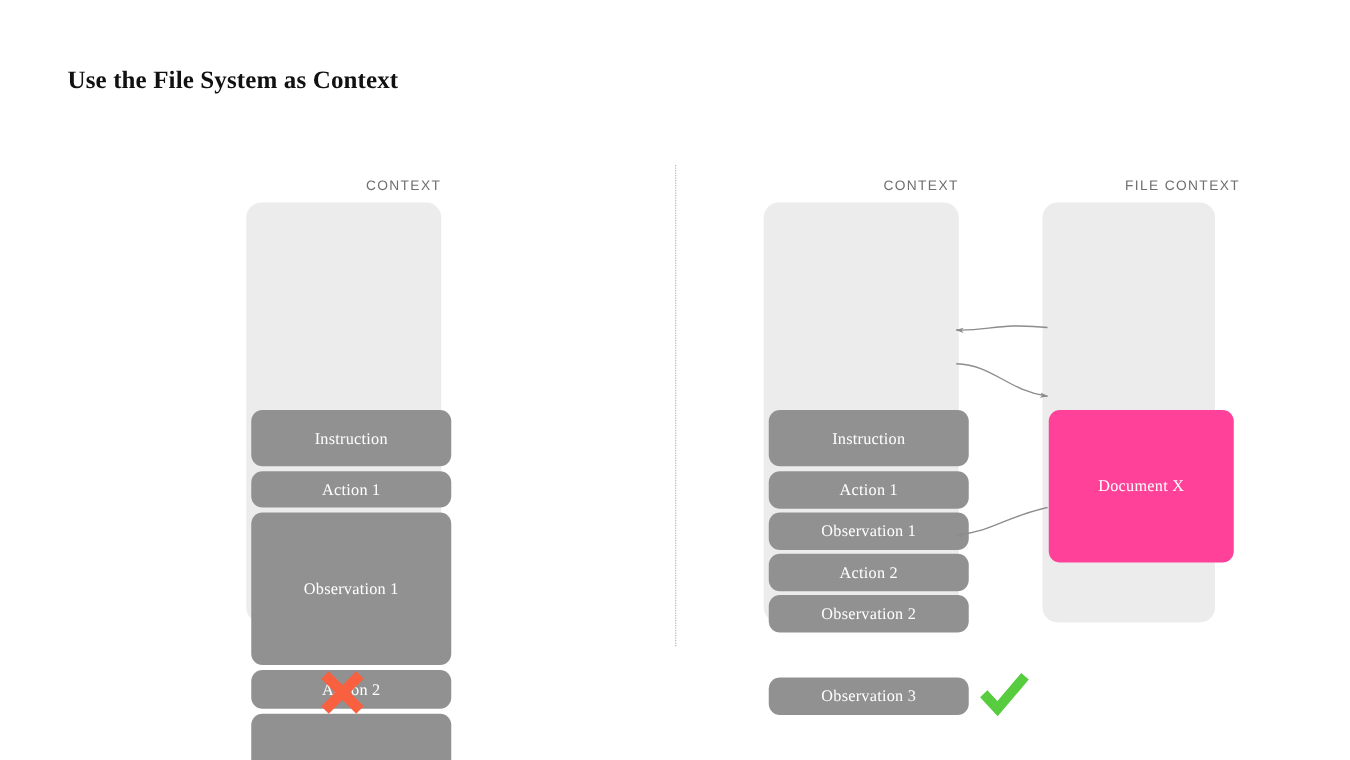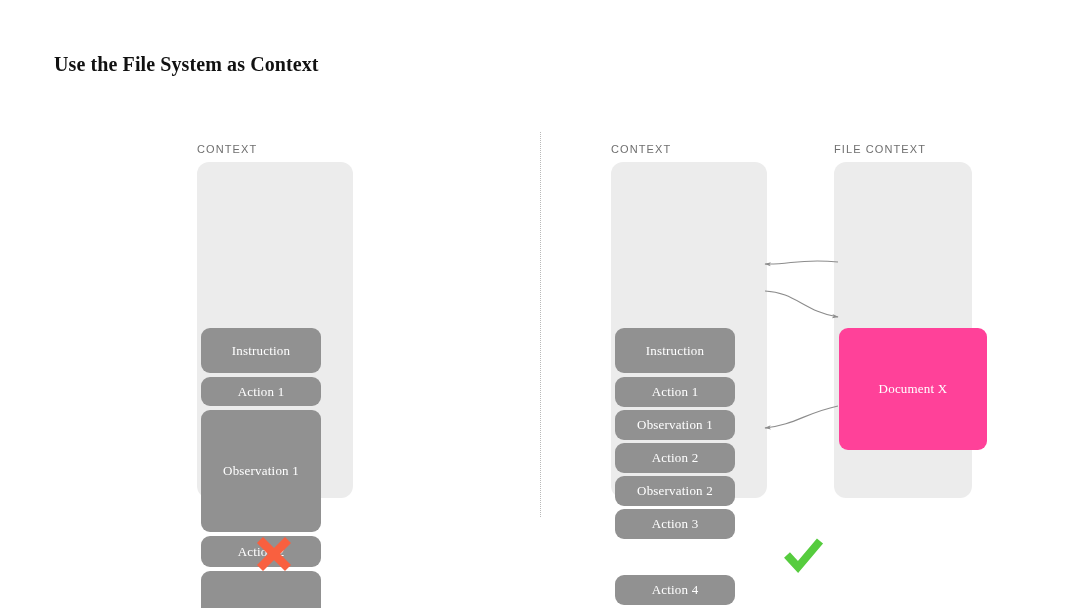--- a/index.html
+++ b/index.html
@@ -40,21 +40,21 @@
     border-left: 1.5px dotted #b9b9b9;
   }
 
   
   .col-heading {
     position: absolute;
     font-family: "Liberation Sans", sans-serif;
     font-size: 11px;
     letter-spacing: 1.1px;
     color: #6f6f6f;
-    text-align: left;
+    text-align: right;
     white-space: nowrap;
   }
   #heading-context-left  { left: 197px; top: 143px; width: 156px; }
   #heading-context-right { left: 611px; top: 143px; width: 156px; }
   #heading-file-system   { left: 834px; top: 143px; width: 158px; }
 
   
   .stack {
     position: absolute;
     background: #ececec;
@@ -73,21 +73,21 @@
     display: flex;
     align-items: center;
     justify-content: center;
     font-family: "Liberation Serif", serif;
     font-size: 13px;
     color: #ffffff;
     text-align: center;
     letter-spacing: 0.2px;
     user-select: none;
   }
-  .block.ctx { background: #919191; left: 4px; right: 4px; width: 120px; }
+  .block.ctx { background: #919191; left: 4px; right: 4px; width: 160px; }
   .block.file {
     background: #ff4199;
     left: 5px;
     width: 148px;
     font-size: 13px;
   }
 
   
   #lb-0 { top: 166px; height: 45px; }
   #lb-1 { top: 215px; height: 29px; }
@@ -147,22 +147,21 @@
 </div>
 
 <div class="col-heading" id="heading-context-right">CONTEXT</div>
 
 <div class="stack" id="context-stack-right">
   <div class="block ctx rb" id="rb-0">Instruction</div>
   <div class="block ctx rb" id="rb-1">Action 1</div>
   <div class="block ctx rb" id="rb-2">Observation 1</div>
   <div class="block ctx rb" id="rb-3">Action 2</div>
   <div class="block ctx rb" id="rb-4">Observation 2</div>
-  <div class="block ctx rb" id="rb-5">Action 3</div>
-  <div class="block ctx rb" id="rb-7">Action 4</div>
+  <div class="block ctx rb" id="rb-6">Observation 3</div>
 
 </div>
 
 <div class="col-heading" id="heading-file-system">FILE CONTEXT</div>
 
 <div class="stack" id="file-system-stack">
   <div class="block file" id="fb-0">Document X</div>
 </div>
 
 <svg id="connectors" viewBox="0 0 1080 608" xmlns="http://www.w3.org/2000/svg">

